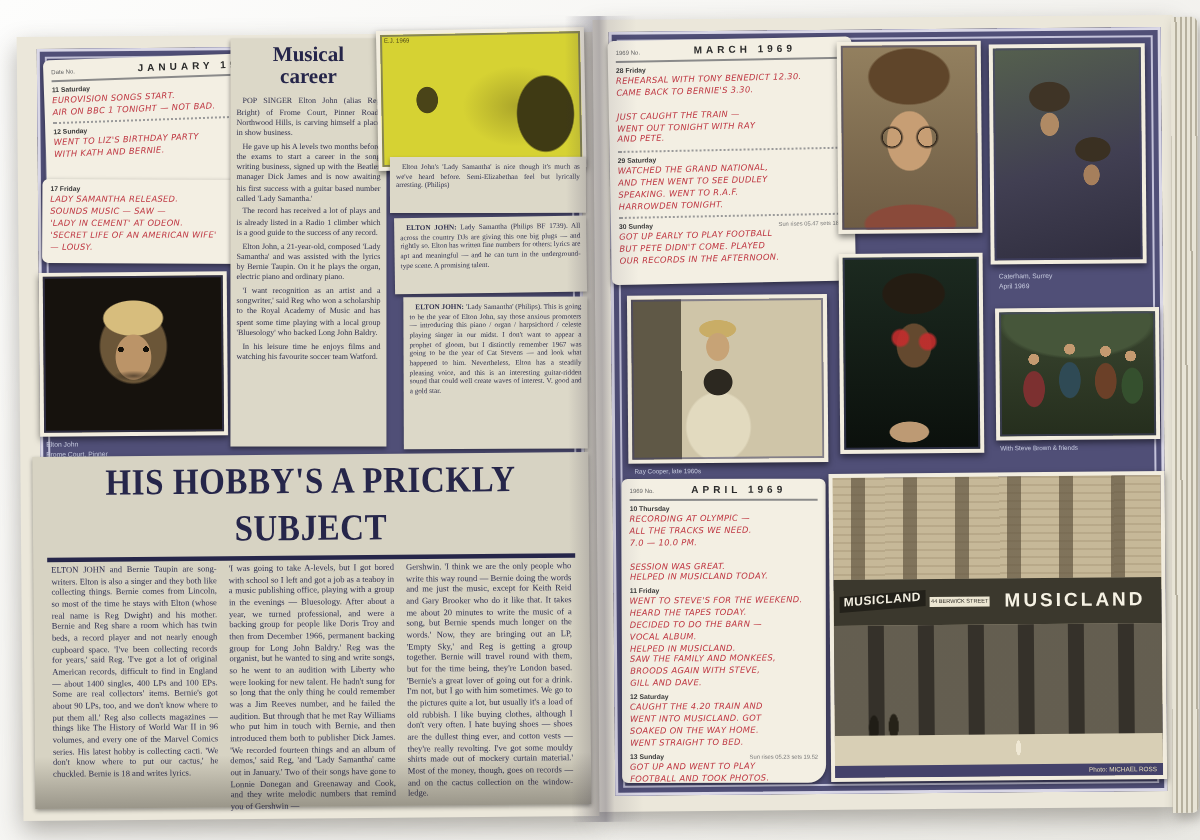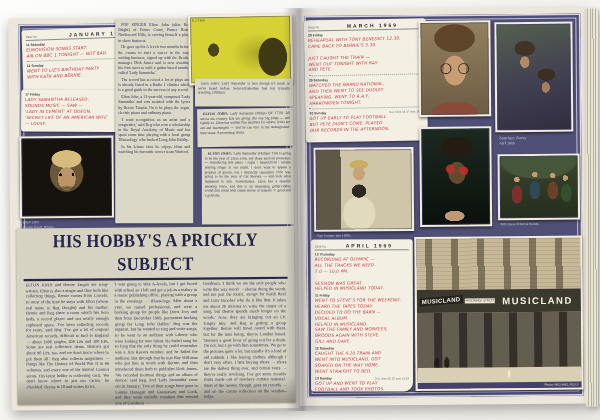--- a/index.html
+++ b/index.html
@@ -169,20 +169,22 @@
   </div>
 
   <div class="photo" style="left:14px;top:126px;width:94px;height:82px;">
     <div class="img art-portrait"></div>
   </div>
   <div class="cap" style="left:17px;top:210px;width:90px;">Elton John
 Frome Court, Pinner
 early 1969</div>
 
   <div class="clip" style="left:110px;top:10px;width:78px;height:204px;transform:rotate(0.5deg);font-size:4px;">
+    <div class="career-title">Musical
+career</div>
     <p>POP SINGER Elton John (alias Reg Bright) of Frome Court, Pinner Road, Northwood Hills, is carving himself a place in show business.</p>
     <p>He gave up his A levels two months before the exams to start a career in the song writing business, signed up with the Beatles manager Dick James and is now awaiting his first success with a guitar based number called 'Lady Samantha.'</p>
     <p>The record has received a lot of plays and is already listed in a Radio 1 climber which is a good guide to the success of any record.</p>
     <p>Elton John, a 21-year-old, composed 'Lady Samantha' and was assisted with the lyrics by Bernie Taupin. On it he plays the organ, electric piano and ordinary piano.</p>
     <p>'I want recognition as an artist and a songwriter,' said Reg who won a scholarship to the Royal Academy of Music and has spent some time playing with a local group 'Bluesology' who backed Long John Baldry.</p>
     <p>In his leisure time he enjoys films and watching his favourite soccer team Watford.</p>
   </div>
 
   <div class="photo" style="left:184px;top:6px;width:104px;height:70px;transform:rotate(-0.6deg);">
     <div class="img art-yellow">

